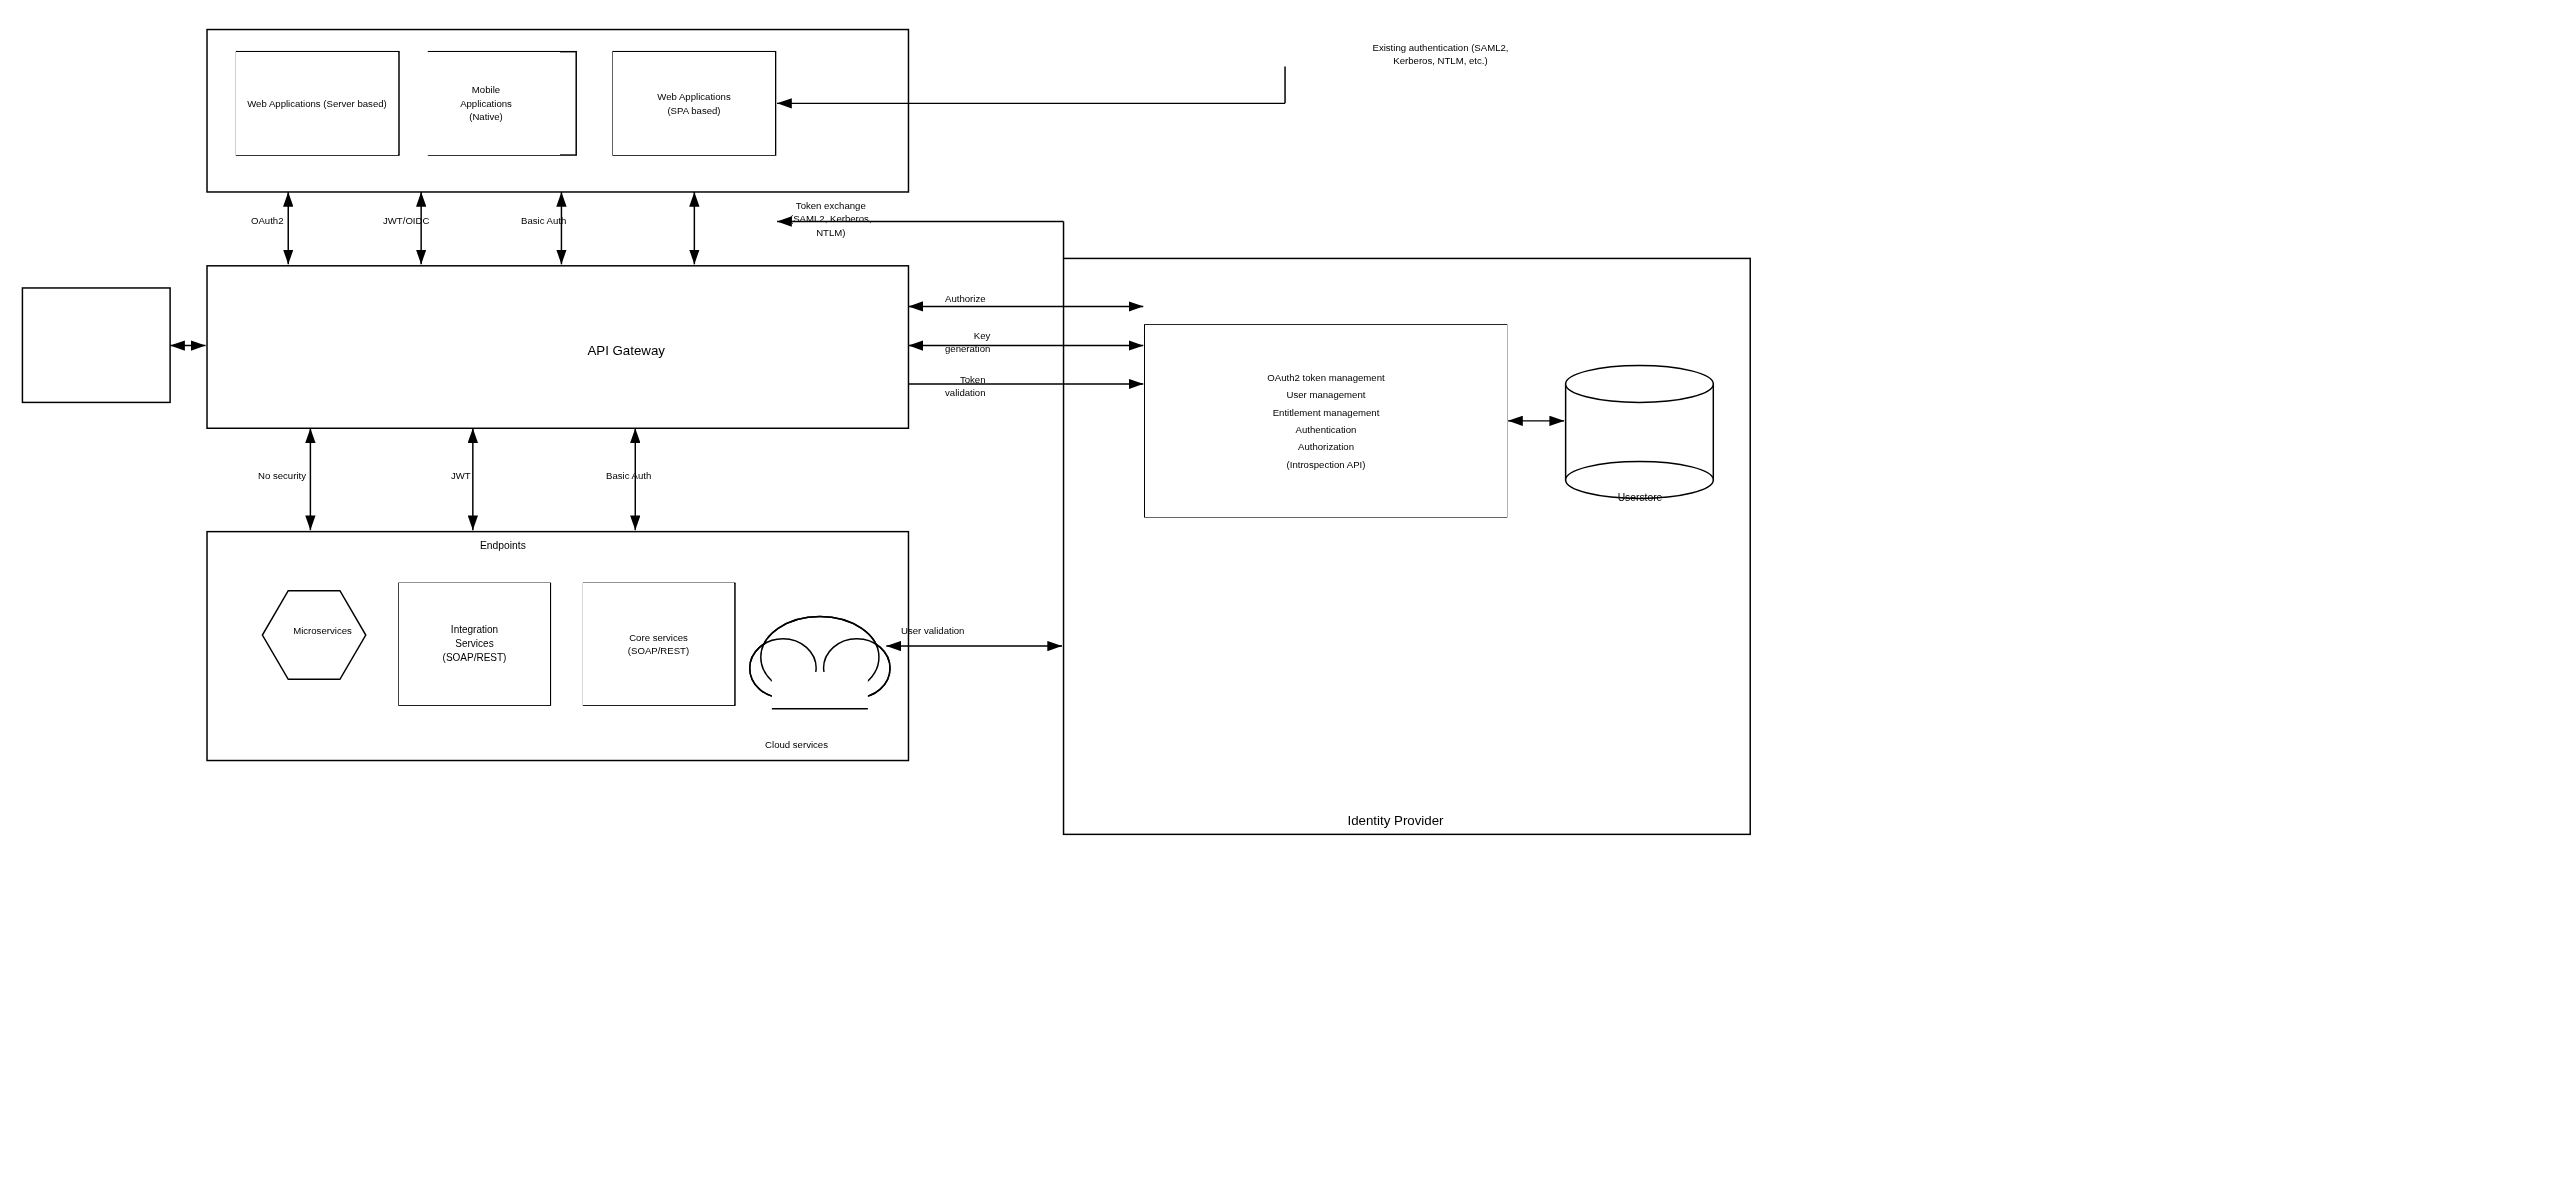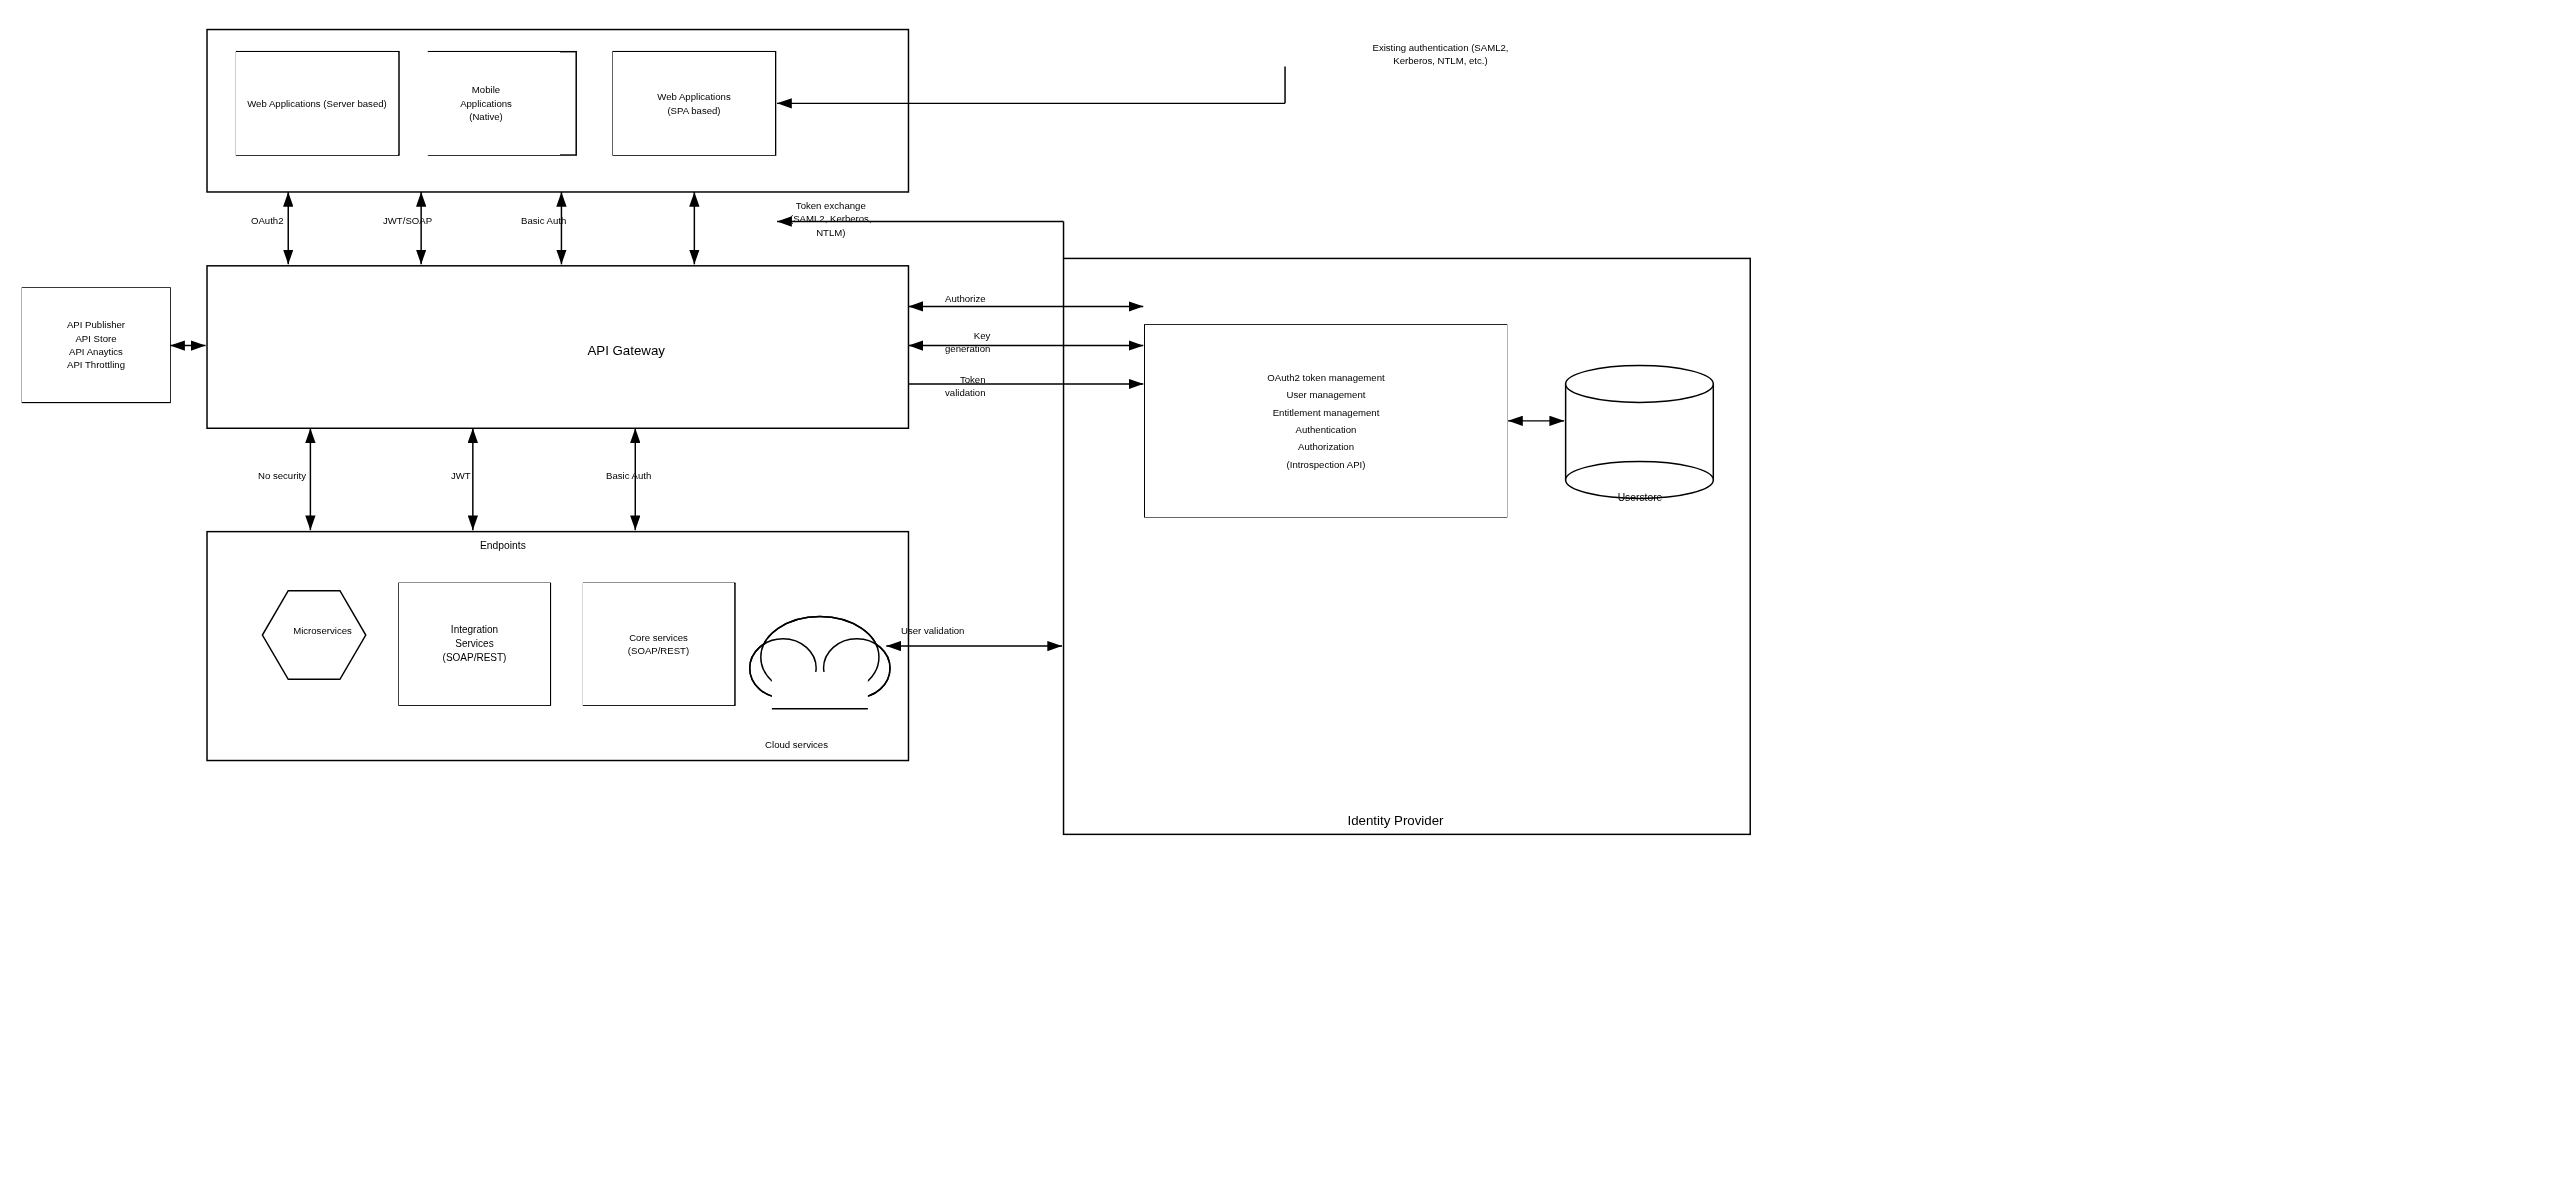--- a/index.html
+++ b/index.html
@@ -145,23 +145,20 @@
   </div>
 
   <div class="box" style="left:613px;top:52px;width:162px;height:103px;border:none;">
     <span>Web Applications<br>(SPA based)</span>
   </div>
 
   <div class="label" style="left:443px;top:332px;width:222px;font-size:13.3px;font-weight:normal;margin-top:10px;">
     API Gateway
   </div>
 
-  <div class="box" style="left:22px;top:288px;width:148px;height:114px;border:none;font-size:9.6px;">
-    <span>API Publisher<br>API Store<br>API Anaytics<br>API Throttling</span>
-  </div>
 
   <div class="label" style="left:480px;top:539px;font-size:10.3px;">
     Endpoints
   </div>
 
   <div class="label" style="left:256px;top:624px;width:133px;font-size:9.6px;text-align:center;">
     Microservices
   </div>
 
   <div class="box" style="left:399px;top:583px;width:151px;height:122px;border:none;font-size:10px;">
@@ -186,21 +183,21 @@
 
   <div class="label" style="left:1174px;top:812px;width:443px;text-align:center;font-size:13.3px;">
     Identity Provider
   </div>
 
   <div class="label" style="left:251px;top:214px;font-size:9.6px;">
     OAuth2
   </div>
 
   <div class="label" style="left:383px;top:214px;font-size:9.6px;">
-    JWT/SOAP
+    JWT/OIDC
   </div>
 
   <div class="label" style="left:521px;top:214px;font-size:9.6px;">
     Basic Auth
   </div>
 
   <div class="label" style="left:790px;top:199px;font-size:9.6px;line-height:1.4;text-align:center;">
     Token exchange<br>(SAML2, Kerberos,<br>NTLM)
   </div>
 

